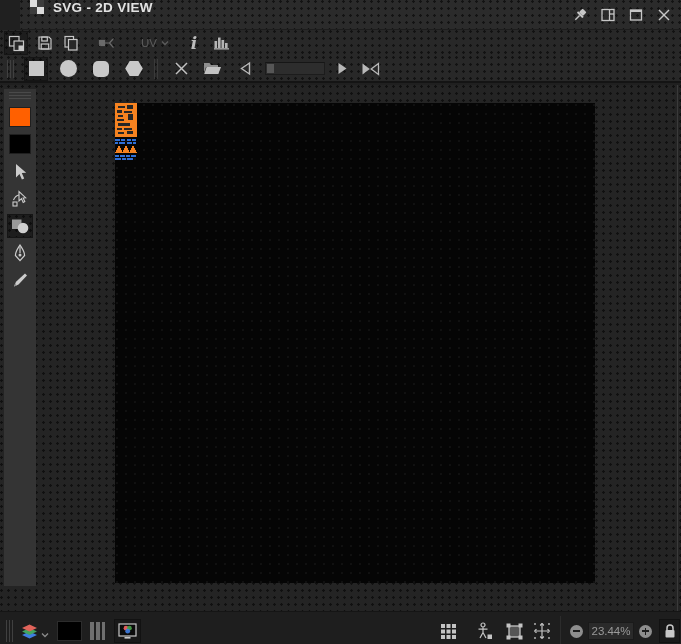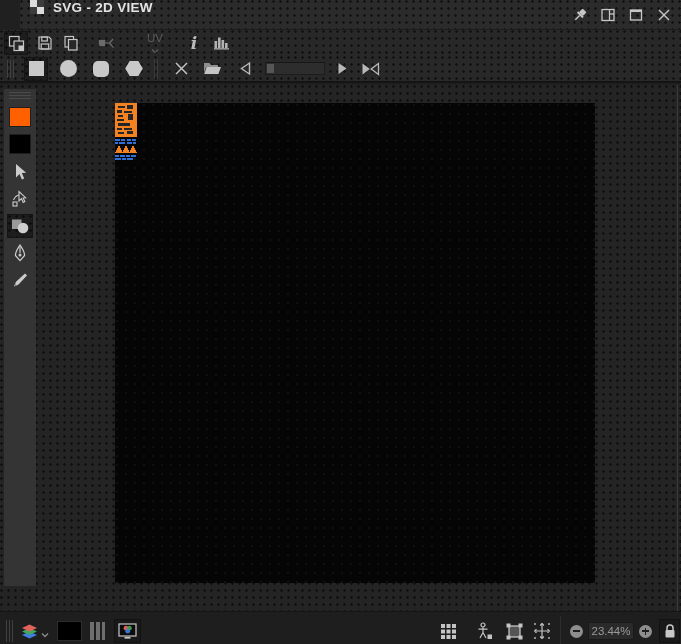--- a/index.html
+++ b/index.html
@@ -34,21 +34,21 @@
     position:absolute; top:30px; left:0; right:0; height:26px;
     background-color:#282828; display:flex; align-items:center;
   }
   .toolbar2 {
     position:absolute; top:56px; left:0; right:0; height:27px;
     background-color:#282828; display:flex; align-items:center;
     border-bottom:2px solid #141414;
   }
   .icon-btn { height:24px; min-width:24px; display:flex; align-items:center; justify-content:center; }
   .pressed { background-color:#1d1d1d; border:1px solid #151515; }
-  .dim { opacity:.45;flex-direction:column; }
+  .dim { opacity:.45; }
   .uv-drop { display:flex; align-items:center; gap:4px; color:#9a9a9a; font-size:11.5px; }
   .info-i { font-family:"DejaVu Serif", serif; font-style:italic; font-weight:bold; font-size:17px; color:#bcbcbc; line-height:1; }
 
   .vgrip { display:flex; gap:2px; margin:0 6px; height:18px; }
   .vgrip i { width:1px; background:#171717; border-right:1px solid #404040; }
 
   .shape { background:#c9c9c9; }
   .shape.sq { width:15px; height:15px; }
   .shape.ci { width:17px; height:17px; border-radius:50%; }
   .shape.rs { width:16px; height:16px; border-radius:5px; }

